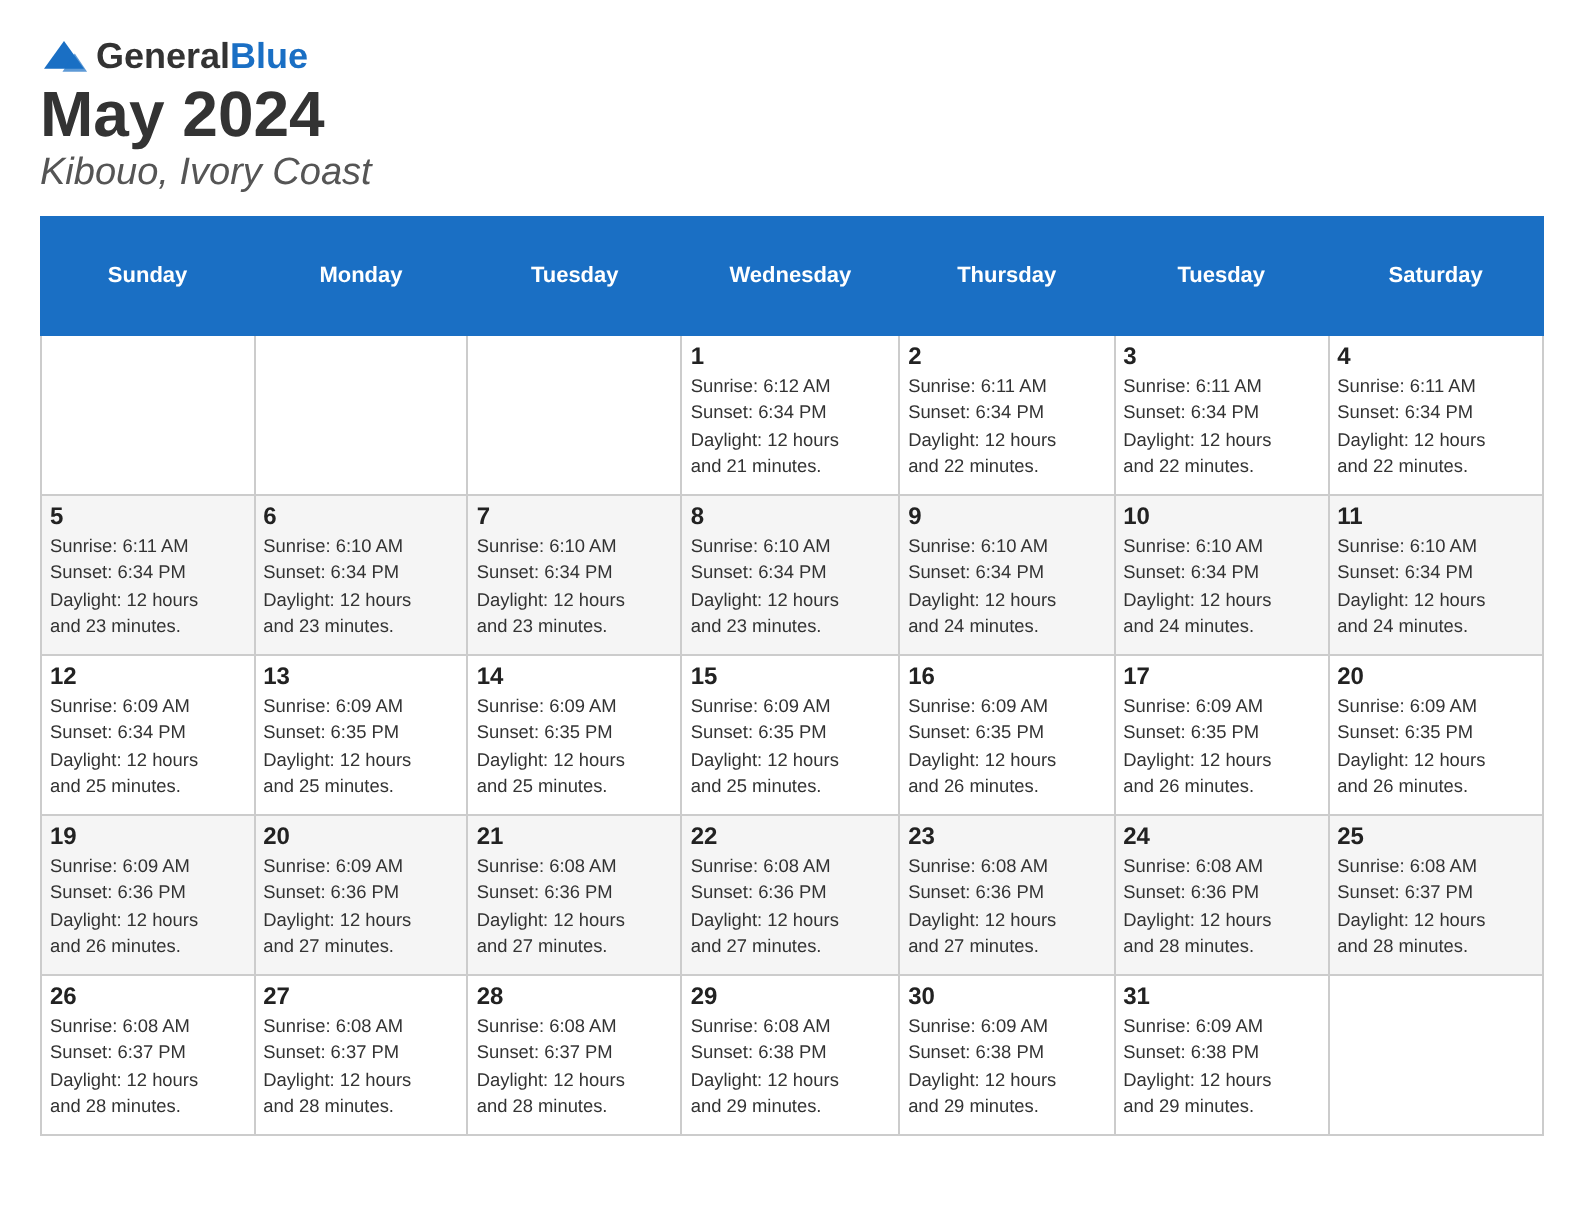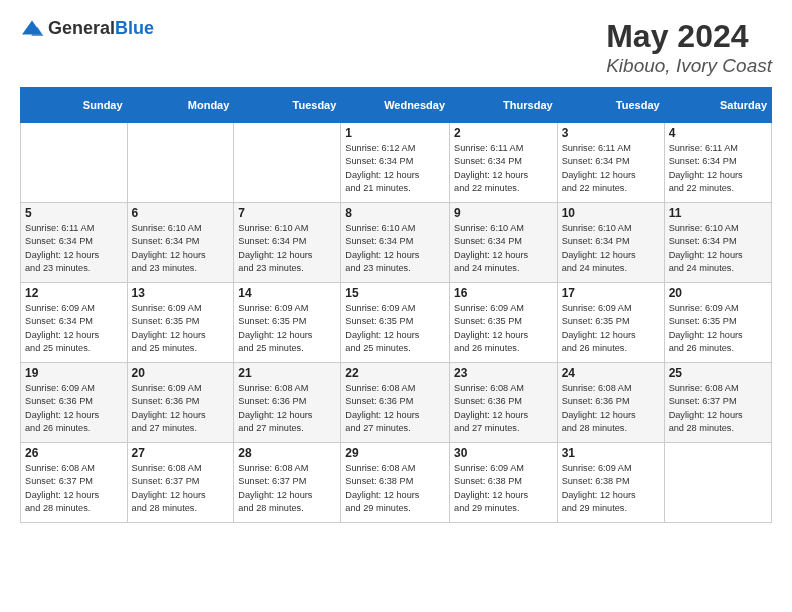--- a/index.html
+++ b/index.html
@@ -13,20 +13,21 @@
     .page {
       width: 792px;
       height: 612px;
       padding: 18px 20px 10px 20px;
     }
     .header {
       display: flex;
       justify-content: space-between;
       align-items: flex-start;
       margin-bottom: 10px;
+      flex-direction: column;
     }
     .logo {
       display: flex;
       align-items: center;
       gap: 4px;
     }
     .logo-icon {
       width: 24px;
       height: 20px;
     }
@@ -44,22 +45,22 @@
       font-style: italic;
     }
     table {
       width: 100%;
       border-collapse: collapse;
       font-size: 10px;
     }
     thead tr th {
       background-color: #1a6fc4;
       color: #fff;
-      padding: 11px 4px;
-      text-align: right;
+      padding: 23px 4px;
+      text-align: center;
       font-size: 11px;
       border: 1px solid #1a6fc4;
     }
     tbody tr td {
       border: 1px solid #ccc;
       vertical-align: top;
       padding: 3px 4px;
       width: 113px;
       height: 80px;
       background: #fff;

